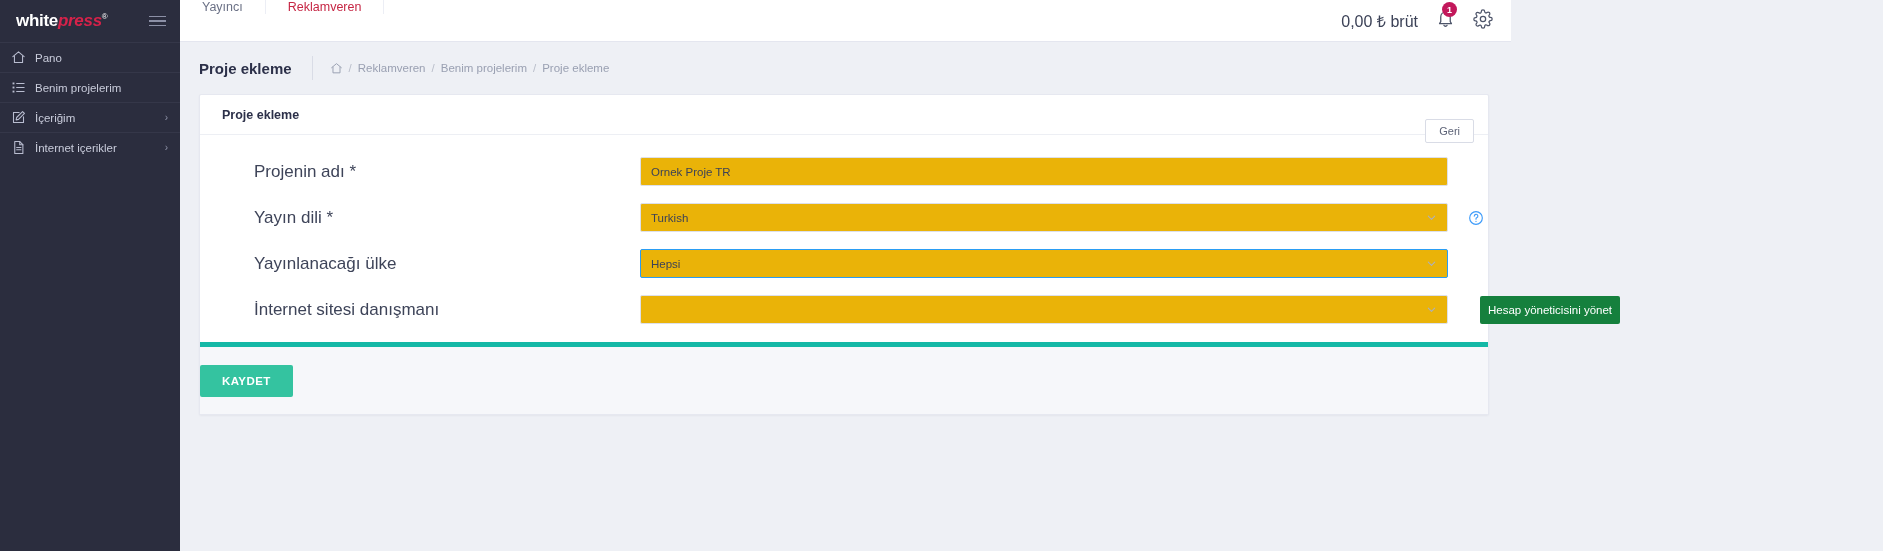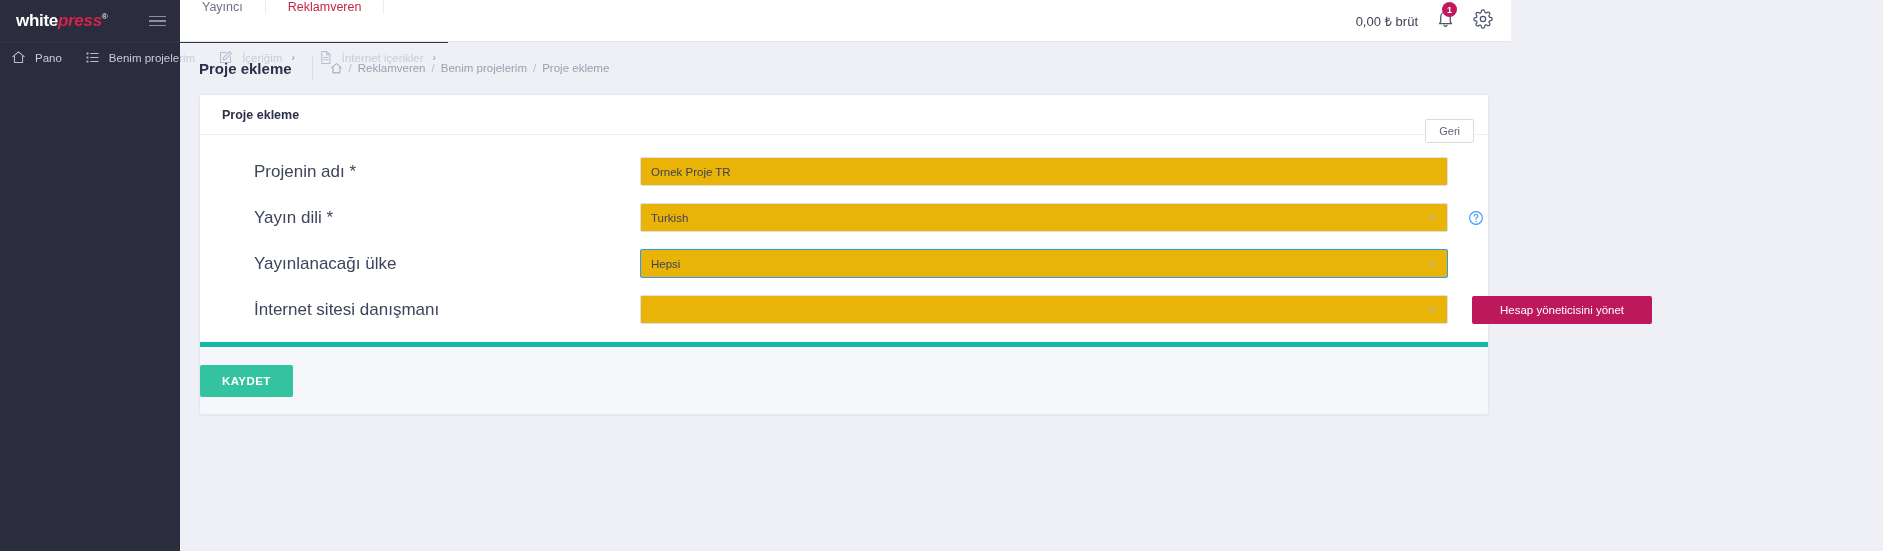--- a/index.html
+++ b/index.html
@@ -22,21 +22,21 @@
     height: 42px; display: flex; align-items: center;
     justify-content: space-between; padding: 0 14px 0 16px;
   }
   .logo { font-size: 17px; font-weight: bold; letter-spacing: -.3px; white-space: nowrap; }
   .logo .w { color: #ffffff; }
   .logo .p { color: #d6224a; font-style: italic; font-weight: bold; }
   .logo .r { color: #ffffff; font-size: 8px; vertical-align: super; font-weight: normal; }
   .burger { display: flex; flex-direction: column; gap: 3px; cursor: pointer; padding: 4px 0; }
   .burger i { display: block; width: 17px; height: 1.5px; background: #8c90a6; }
 
-  .nav { display: flex; }
+  .nav { display: flex; flex-direction: column; }
   .nav-item {
     height: 30px; display: flex; align-items: center; gap: 9px;
     padding: 0 12px 0 11px; color: #c9ccdb; font-size: 11.5px;
     border-top: 1px solid #353749; cursor: pointer; position: relative;
   }
   .nav-item:first-child { border-top: 1px solid #353749; }
   .nav-item .nic { width: 15px; height: 15px; flex: 0 0 15px; display: flex; align-items: center; justify-content: center; }
   .nav-item .nic svg { display: block; }
   .nav-label { white-space: nowrap; }
   .chev-r { margin-left: auto; color: #8f93a8; font-size: 10px; line-height: 1; }
@@ -51,21 +51,21 @@
   .tabs { display: flex; align-items: flex-start; }
   .tab {
     display: flex; align-items: center; padding: 0 22px;
     font-size: 12.5px; color: #6b7186; cursor: pointer; background: #ffffff;
     border-right: 1px solid #eceef5;
   }
   .tab.active { color: #c62644; background: #ffffff; }
   .topbar-right {
     margin-left: auto; display: flex; align-items: center; gap: 18px; padding-right: 18px;
   }
-  .balance { font-size: 13px; color: #3c4257; white-space: nowrap; }
+  .balance { font-size: 16px; color: #3c4257; white-space: nowrap; }
   .bell-wrap { position: relative; cursor: pointer; display: flex; align-items: center; }
   .badge {
     position: absolute; top: -7px; left: 6px;
     min-width: 15px; height: 15px; border-radius: 50%;
     background: #c2185b; color: #fff; font-size: 9px;
     display: flex; align-items: center; justify-content: center; font-weight: bold;
   }
   .icon-btn { cursor: pointer; display: flex; align-items: center; color: #5c6379; }
 
   
@@ -110,22 +110,22 @@
   }
   .inp.filled-sel { background: #e6ecfa; border-color: #d6ddf0; }
   .inp.focused { border: 1px solid #2a9df4; }
   .inp::placeholder { color: #b0b5c4; }
   .chev-d {
     position: absolute; right: 11px; top: 50%; transform: translateY(-50%);
     pointer-events: none; color: #aab0c0;
   }
   .help-icon { margin-left: 20px; cursor: pointer; display: flex; align-items: center; }
   .side-btn {
-    margin-left: 24px; background: #be185d; border: none; color: #fff;
-    font-size: 11.5px; padding: 8px 28px; border-radius: 2px; cursor: pointer;
+    margin-left: 32px; background: #15803d; border: none; color: #fff;
+    font-size: 11.5px; padding: 8px 8px; border-radius: 2px; cursor: pointer;
     font-family: inherit; white-space: nowrap;
   }
 
   .card-foot {
     background: #f6f7fa; border-top: 5px solid #14b8a6;
     height: 72px; display: flex; align-items: center; justify-content: flex-start;
   }
   .save-btn {
     background: #34c3a0; color: #fff; border: none; border-radius: 2px;
     font-size: 11.5px; font-weight: bold; letter-spacing: .4px;

